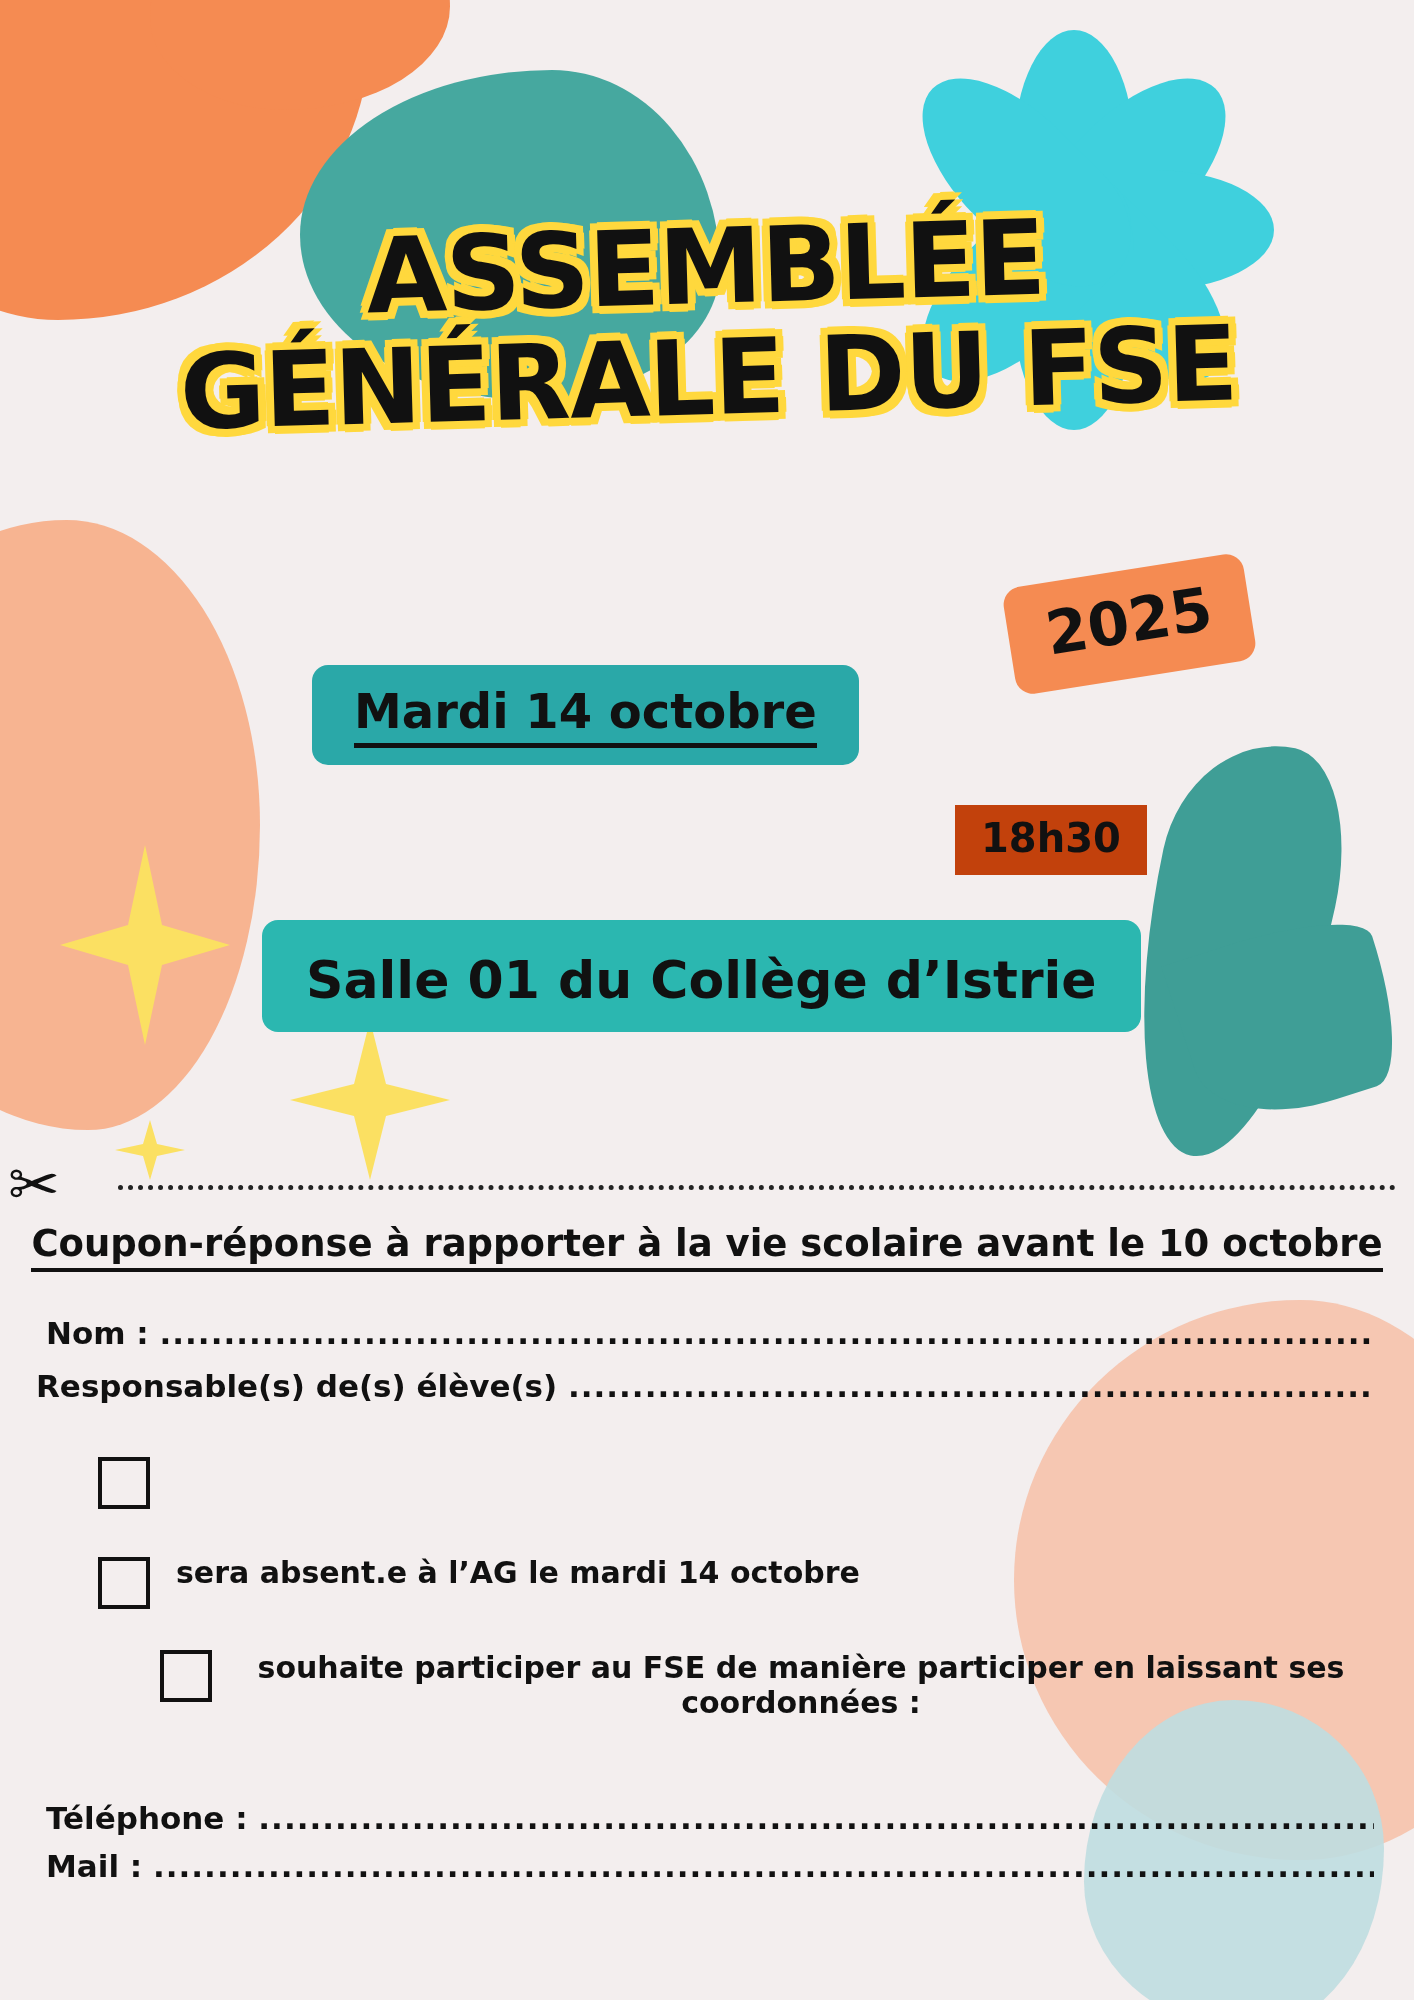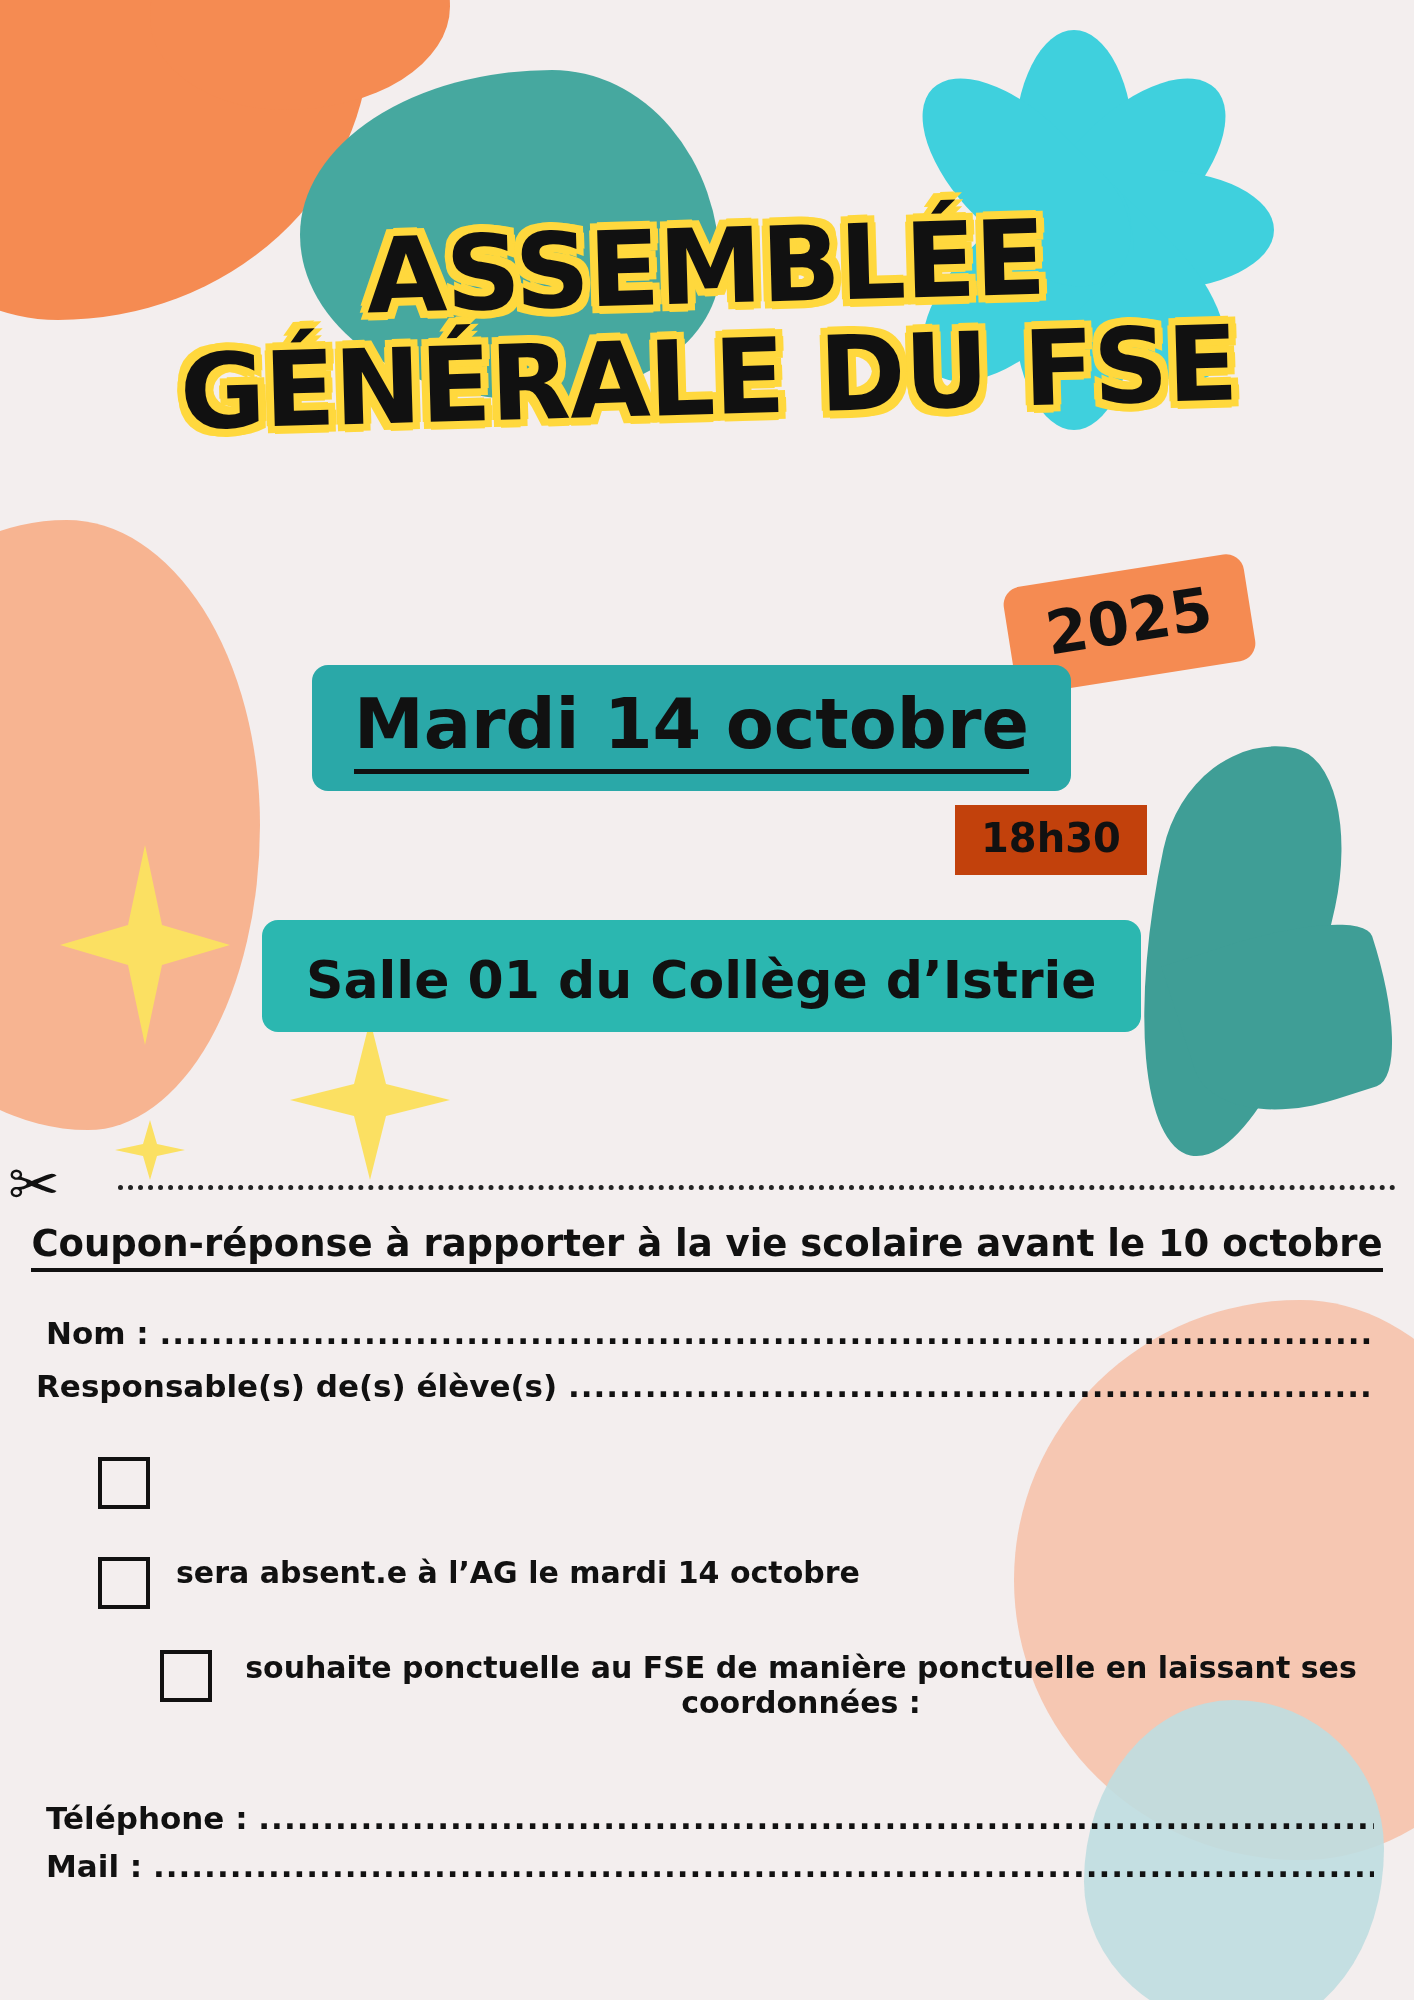--- a/index.html
+++ b/index.html
@@ -192,21 +192,21 @@
 
   .banner-date {
     position: absolute;
     left: 312px;
     top: 665px;
     padding: 18px 42px 26px 42px;
     background: #2aa8a8;
     border-radius: 16px;
     font-family: "DejaVu Sans", sans-serif;
     font-weight: bold;
-    font-size: 70px;
+    font-size: 48px;
     color: #111;
   }
   .banner-date span { border-bottom: 5px solid #111; padding-bottom: 4px; }
 
   .badge-time {
     position: absolute;
     left: 955px;
     top: 805px;
     padding: 10px 26px 14px 26px;
     background: #c2410c;
@@ -369,21 +369,21 @@
     <div class="cbx"></div>
   </div>
 
   <div class="checkbox-row row-absent">
     <div class="cbx"></div>
     <div class="cbx-label">sera absent.e à l’AG le mardi 14 octobre</div>
   </div>
 
   <div class="checkbox-row row-ponct">
     <div class="cbx"></div>
-    <div class="cbx-label">souhaite ponctuelle au FSE de manière ponctuelle en laissant ses coordonnées :</div>
+    <div class="cbx-label">souhaite participer au FSE de manière participer en laissant ses coordonnées :</div>
   </div>
 
   <div class="field-line field-tel">
     <span>Téléphone : </span><span class="dots">..................................................................................................</span>
   </div>
 
   <div class="field-line field-mail">
     <span>Mail : </span><span class="dots">...............................................................................................................</span>
   </div>
 

